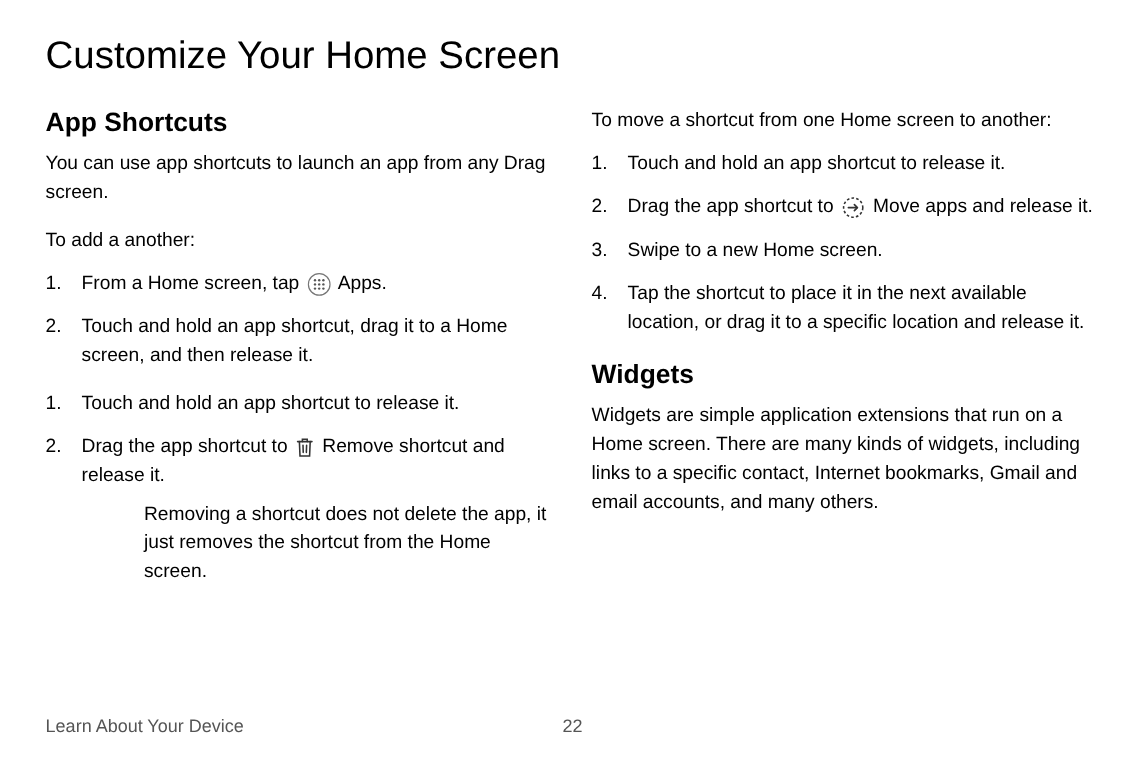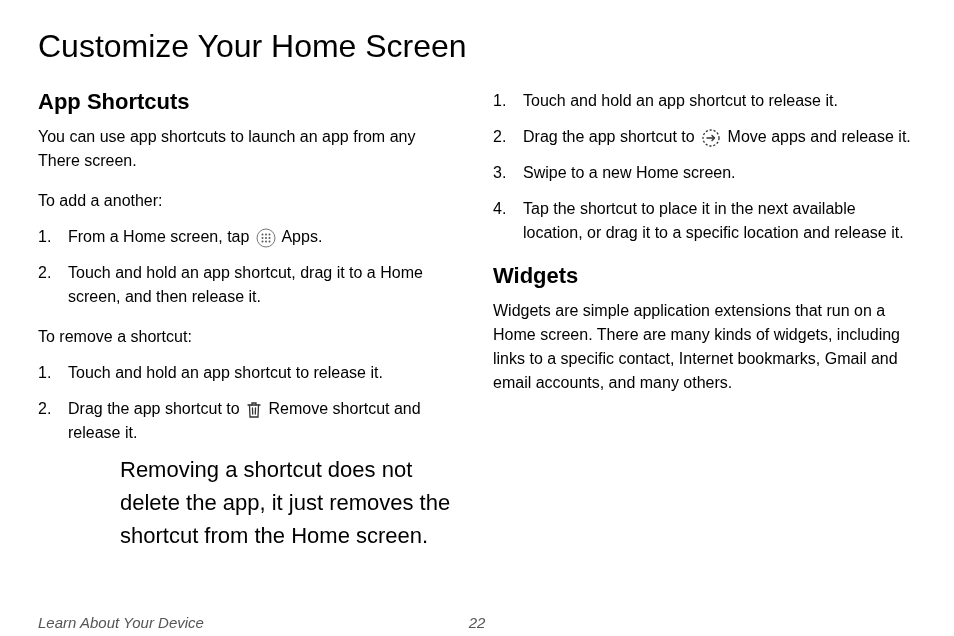--- a/index.html
+++ b/index.html
@@ -72,34 +72,33 @@
   }
   .icon {
     display: inline-block;
     vertical-align: middle;
     margin: 0 2px;
   }
   .icon svg {
     display: block;
   }
   .note {
-    font-size: 22px;
+    font-size: 16px;
     line-height: 1.5;
     margin-left: 52px;
     margin-top: 8px;
   }
   .footer {
     position: absolute;
-    bottom: 5px;
+    bottom: 22px;
     left: 38px;
     right: 38px;
     display: flex;
     font-size: 15px;
     color: #555;
-    font-style: italic;
   }
   .footer .section-name {
     flex: 0 0 auto;
   }
   .footer .page-num {
     position: absolute;
     left: 50%;
     transform: translateX(-50%);
   }
 </style>
@@ -107,21 +106,21 @@
 <body>
 
 <h1 data-name="page-title">Customize Your Home Screen</h1>
 
 <div class="columns" data-name="content-columns">
 
   <div class="col" data-name="left-column">
 
     <h2 data-name="app-shortcuts-heading">App Shortcuts</h2>
 
-    <p class="body" data-name="app-shortcuts-intro">You can use app shortcuts to launch an app from any There screen.</p>
+    <p class="body" data-name="app-shortcuts-intro">You can use app shortcuts to launch an app from any Drag screen.</p>
 
     <p class="lead" data-name="add-shortcut-lead">To add a another:</p>
 
     <ol class="steps" data-name="add-shortcut-steps">
       <li data-name="add-step-1">
         <span data-name="add-step-1-pre">From a Home screen, tap </span><span class="icon" data-name="apps-grid-icon"><svg width="20" height="20" viewBox="0 0 20 20">
               <circle cx="10" cy="10" r="9" fill="none" stroke="#777" stroke-width="1"></circle>
               <g fill="#555">
                 <circle cx="6.5" cy="6.5" r="1"></circle>
                 <circle cx="10" cy="6.5" r="1"></circle>
@@ -131,21 +130,20 @@
                 <circle cx="13.5" cy="10" r="1"></circle>
                 <circle cx="6.5" cy="13.5" r="1"></circle>
                 <circle cx="10" cy="13.5" r="1"></circle>
                 <circle cx="13.5" cy="13.5" r="1"></circle>
               </g>
             </svg></span> <span class="strong" data-name="add-step-1-bold">Apps</span><span data-name="add-step-1-post">.</span>
       </li>
       <li data-name="add-step-2">Touch and hold an app shortcut, drag it to a Home screen, and then release it.</li>
     </ol>
 
-    <p class="lead" data-name="remove-shortcut-lead">To remove a shortcut:</p>
 
     <ol class="steps" data-name="remove-shortcut-steps">
       <li data-name="remove-step-1">Touch and hold an app shortcut to release it.</li>
       <li data-name="remove-step-2">
         <span data-name="remove-step-2-pre">Drag the app shortcut to </span><span class="icon" data-name="trash-icon"><svg width="16" height="18" viewBox="0 0 16 18">
               <g fill="none" stroke="#333" stroke-width="1.3" stroke-linecap="round">
                 <path d="M2 4 L14 4"></path>
                 <path d="M6 4 L6 2 L10 2 L10 4"></path>
                 <path d="M3.5 4 L4 16 L12 16 L12.5 4"></path>
                 <path d="M6.5 7 L6.7 13"></path>
@@ -153,20 +151,21 @@
               </g>
             </svg></span> <span class="strong" data-name="remove-step-2-bold">Remove shortcut</span><span data-name="remove-step-2-post"> and release it.</span>
         <p class="note" data-name="remove-note">Removing a shortcut does not delete the app, it just removes the shortcut from the Home screen.</p>
       </li>
     </ol>
 
   </div>
 
   <div class="col" data-name="right-column">
 
+    <p class="lead" data-name="move-shortcut-lead">To move a shortcut from one Home screen to another:</p>
 
     <ol class="steps" data-name="move-shortcut-steps">
       <li data-name="move-step-1">Touch and hold an app shortcut to release it.</li>
       <li data-name="move-step-2">
         <span data-name="move-step-2-pre">Drag the app shortcut to </span><span class="icon" data-name="move-apps-icon"><svg width="20" height="20" viewBox="0 0 20 20">
               <circle cx="10" cy="10" r="8" fill="none" stroke="#333" stroke-width="1.3" stroke-dasharray="2.2 1.8"></circle>
               <g stroke="#333" stroke-width="1.4" fill="none" stroke-linecap="round" stroke-linejoin="round">
                 <path d="M6 10 L13 10"></path>
                 <path d="M11 7.5 L13.5 10 L11 12.5"></path>
               </g>

